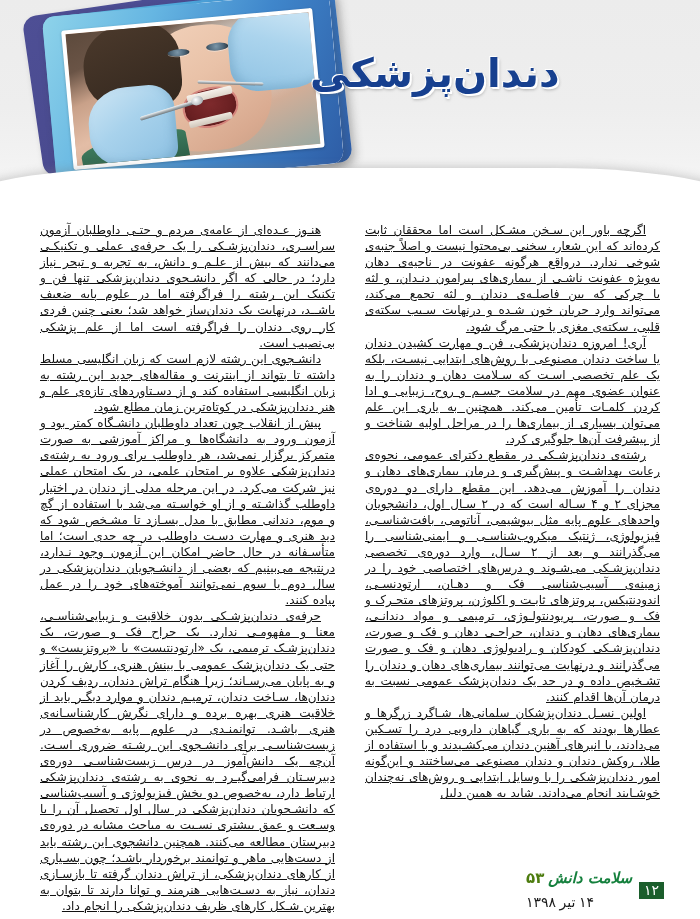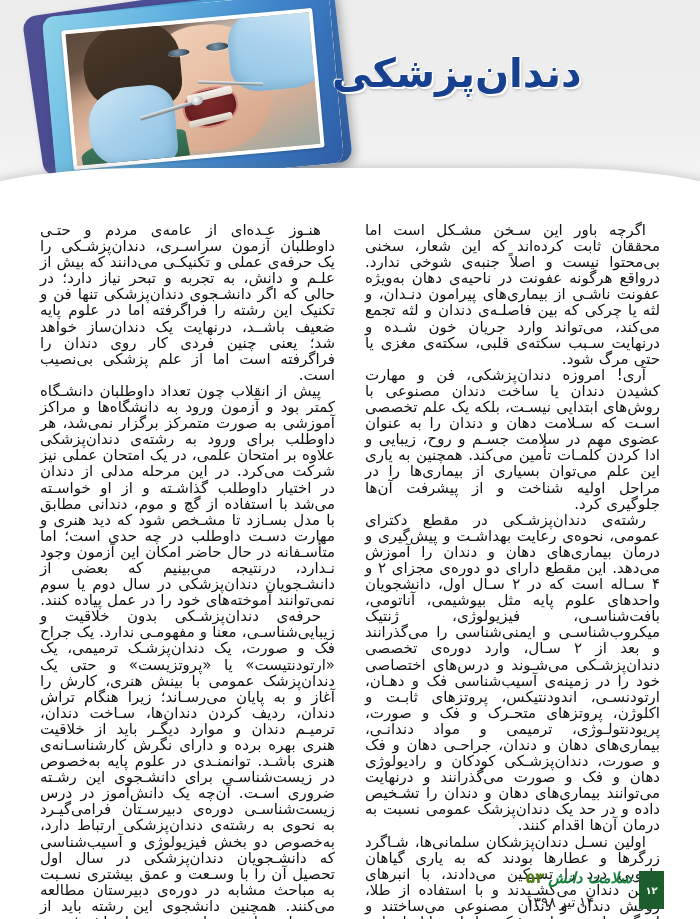--- a/index.html
+++ b/index.html
@@ -205,21 +205,21 @@
     left: 2%; bottom: -4%;
     width: 44%; height: 22%;
     background: linear-gradient(to bottom, #3f7c5f, #2f6149);
     border-radius: 40% 20% 0 0;
     transform: rotate(-6deg);
   }
 
   
   .title-wrap {
     position: absolute;
-    right: 38px;
+    right: 60px;
     top: 52px;
     width: 330px;
     text-align: left;
   }
   .article-title {
     font-family: "DejaVu Sans", "Liberation Sans", sans-serif;
     font-size: 40px;
     font-weight: bold;
     color: #17408f;
     letter-spacing: -0.5px;
@@ -250,26 +250,27 @@
   .column {
     width: 295px;
     flex: 0 0 295px;
     direction: rtl;
     text-align: justify;
     text-align-last: right;
   }
   .column p {
     margin: 0;
     font-family: "DejaVu Sans", "Liberation Sans", sans-serif;
-    font-size: 15px;
+    font-size: 12px;
     line-height: 16.1px;
     color: #121212;
     text-indent: 14px;
     text-align: justify;
     word-spacing: 0.4px;
+    text-decoration: underline;
   }
   .subhead {
     margin: 7px 0 3px 0;
     font-family: "DejaVu Sans", "Liberation Sans", sans-serif;
     font-size: 13.5px;
     font-weight: bold;
     color: #cc1c1c;
     text-align: center;
     line-height: 18px;
     text-indent: 0;
@@ -281,26 +282,26 @@
     bottom: 8px;
     right: 36px;
     display: flex;
     flex-direction: row-reverse;
     align-items: center;
     gap: 7px;
     direction: rtl;
   }
   .page-badge {
     width: 25px;
-    height: 38px;
+    height: 17px;
     background: #1b5e2c;
     color: #ffffff;
     font-family: "DejaVu Sans", "Liberation Sans", sans-serif;
-    font-size: 10px;
-    font-weight: bold;
+    font-size: 14px;
+    font-weight: normal;
     display: flex;
     align-items: center;
     justify-content: center;
     letter-spacing: 0.5px;
   }
   .footer-text {
     display: flex;
     flex-direction: column;
     align-items: flex-start;
     line-height: 1.15;
@@ -373,20 +374,21 @@
 
   <div class="column">
     <p>اگرچه باور این سـخن مشـکل است اما محققان ثابت کرده‌اند که این شعار، سخنی بی‌محتوا نیست و اصلاً جنبه‌ی شوخی ندارد. درواقع هرگونه عفونت در ناحیه‌ی دهان به‌ویژه عفونت ناشـی از بیماری‌های پیرامون دنـدان، و لثه یا چرکی که بین فاصلـه‌ی دندان و لثه تجمع می‌کند، می‌تواند وارد جریان خون شـده و درنهایت سـبب سکته‌ی قلبی، سکته‌ی مغزی یا حتی مرگ شود.</p>
     <p>آری! امروزه دندان‌پزشکی، فن و مهارت کشیدن دندان یا ساخت دندان مصنوعی با روش‌های ابتدایی نیسـت، بلکه یک علم تخصصی اسـت که سـلامت دهان و دندان را به عنوان عضوی مهم در سلامت جسـم و روح، زیبایی و ادا کردن کلمـات تأمین می‌کند. همچنین به یاری این علم می‌توان بسیاری از بیماری‌ها را در مراحل اولیه شناخت و از پیشرفت آن‌ها جلوگیری کرد.</p>
     <p>رشته‌ی دندان‌پزشـکی در مقطع دکترای عمومی، نحوه‌ی رعایت بهداشـت و پیش‌گیری و درمان بیماری‌های دهان و دندان را آموزش می‌دهد. این مقطع دارای دو دوره‌ی مجزای ۲ و ۴ سـاله است که در ۲ سـال اول، دانشجویان واحدهای علوم پایه مثل بیوشیمی، آناتومی، بافت‌شناسـی، فیزیولوژی، ژنتیک میکروب‌شناسـی و ایمنی‌شناسی را می‌گذرانند و بعد از ۲ سـال، وارد دوره‌ی تخصصی دندان‌پزشـکی می‌شـوند و درس‌های اختصاصی خود را در زمینه‌ی آسیب‌شناسی فک و دهـان، ارتودنسـی، اندودنتیکس، پروتزهای ثابـت و اکلوژن، پروتزهای متحـرک و فک و صورت، پریودنتولـوژی، ترمیمی و مواد دندانـی، بیماری‌های دهان و دندان، جراحـی دهان و فک و صورت، دندان‌پزشـکی کودکان و رادیولوژی دهان و فک و صورت می‌گذرانند و درنهایت می‌توانند بیماری‌های دهان و دندان را تشـخیص داده و در حد یک دندان‌پزشک عمومی نسبت به درمان آن‌ها اقدام کنند.</p>
     <p>اولین نسـل دندان‌پزشکان سلمانی‌ها، شـاگرد زرگرها و عطارها بودند که به یاری گیاهان دارویی درد را تسـکین می‌دادند، با انبرهای آهنین دندان می‌کشـیدند و با استفاده از طلا، روکش دندان و دندان مصنوعی می‌ساختند و این‌گونه امور دندان‌پزشکی را با وسایل ابتدایی و روش‌های نه‌چندان خوشـایند انجام می‌دادند. شاید به همین دلیل</p>
   </div>
 
   <div class="column">
     <p>هنـوز عـده‌ای از عامه‌ی مردم و حتـی داوطلبان آزمون سراسـری، دندان‌پزشـکی را یک حرفه‌ی عملی و تکنیکـی می‌دانند که بیش از علـم و دانش، به تجربه و تبحر نیاز دارد؛ در حالی که اگر دانشـجوی دندان‌پزشکی تنها فن و تکنیک این رشته را فراگرفته اما در علوم پایه ضعیف باشــد، درنهایت یک دندان‌ساز خواهد شد؛ یعنی چنین فردی کار روی دندان را فراگرفته است اما از علم پزشکی بی‌نصیب است.</p>
+    <p>دانشـجوی این رشته لازم است که زبان انگلیسی مسلط داشته تا بتواند از اینترنت و مقاله‌های جدید این رشته به زبان انگلیسی استفاده کند و از دسـتاوردهای تازه‌ی علم و هنر دندان‌پزشکی در کوتاه‌ترین زمان مطلع شود.</p>
     <p>پیش از انقلاب چون تعداد داوطلبان دانشـگاه کمتر بود و آزمون ورود به دانشگاه‌ها و مراکز آموزشی به صورت متمرکز برگزار نمی‌شد، هر داوطلب برای ورود به رشته‌ی دندان‌پزشکی علاوه بر امتحان علمی، در یک امتحان عملی نیز شرکت می‌کرد. در این مرحله مدلی از دندان در اختیار داوطلب گذاشـته و از او خواسـته می‌شد با استفاده از گچ و موم، دندانی مطابق با مدل بسـازد تا مشـخص شود که دید هنری و مهارت دسـت داوطلب در چه حدی است؛ اما متأسـفانه در حال حاضر امکان این آزمون وجود نـدارد، درنتیجه می‌بینیم که بعضی از دانشـجویان دندان‌پزشکی در سال دوم یا سوم نمی‌توانند آموخته‌های خود را در عمل پیاده کنند.</p>
     <p>حرفه‌ی دندان‌پزشـکی بدون خلاقیت و زیبایی‌شناسـی، معنا و مفهومـی ندارد. یک جراح فک و صورت، یک دندان‌پزشـک ترمیمی، یک «ارتودنتیست» یا «پروتزیست» و حتی یک دندان‌پزشک عمومی با بینش هنری، کارش را آغاز و به پایان می‌رسـاند؛ زیرا هنگام تراش دندان، ردیف کردن دندان‌ها، سـاخت دندان، ترمیـم دندان و موارد دیگـر باید از خلاقیت هنری بهره برده و دارای نگرش کارشناسـانه‌ی هنری باشـد. توانمنـدی در علوم پایه به‌خصوص در زیست‌شناسـی برای دانشـجوی این رشـته ضروری اسـت. آن‌چه یک دانش‌آموز در درس زیست‌شناسـی دوره‌ی دبیرسـتان فرامی‌گیـرد به نحوی به رشته‌ی دندان‌پزشکی ارتباط دارد، به‌خصوص دو بخش فیزیولوژی و آسیب‌شناسی که دانشـجویان دندان‌پزشکی در سال اول تحصیل آن را با وسـعت و عمق بیشتری نسـبت به مباحث مشابه در دوره‌ی دبیرستان مطالعه می‌کنند. همچنین دانشجوی این رشته باید از دست‌هایی ماهر و توانمند برخوردار باشـد؛ چون بسـیاری از کارهای دندان‌پزشکی، از تراش دندان گرفته تا بازسـازی دندان، نیاز به دسـت‌هایی هنرمند و توانا دارند تا بتوان به بهترین شـکل کارهای ظریف دندان‌پزشکی را انجام داد.</p>
   </div>
 
 </div>
 
 <div class="footer">
   <div class="footer-text">
     <div class="magazine-line">
       <span class="magazine-name">سلامت دانش</span>

